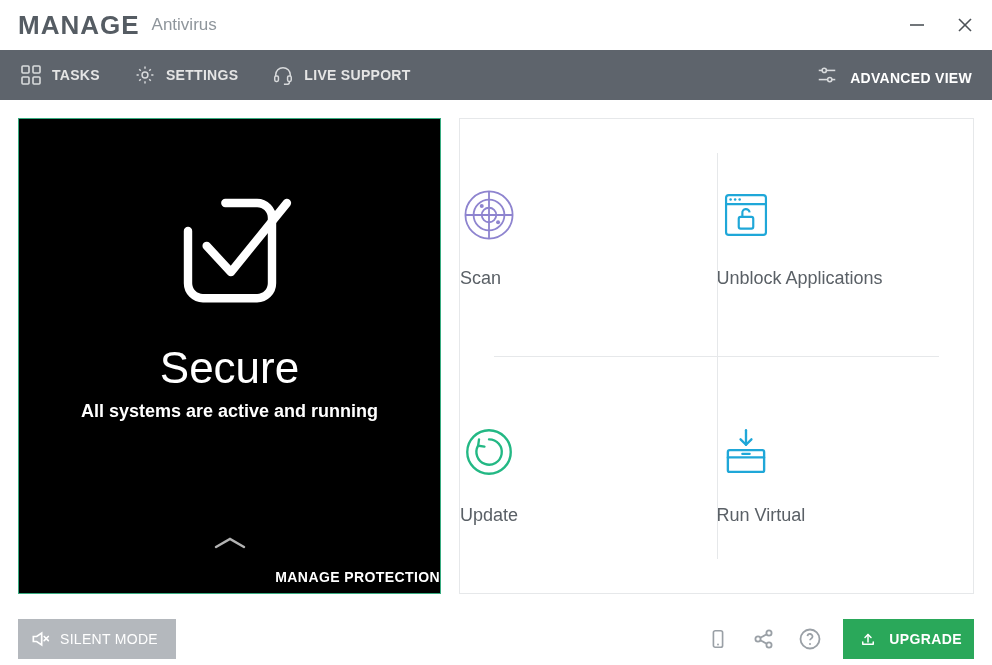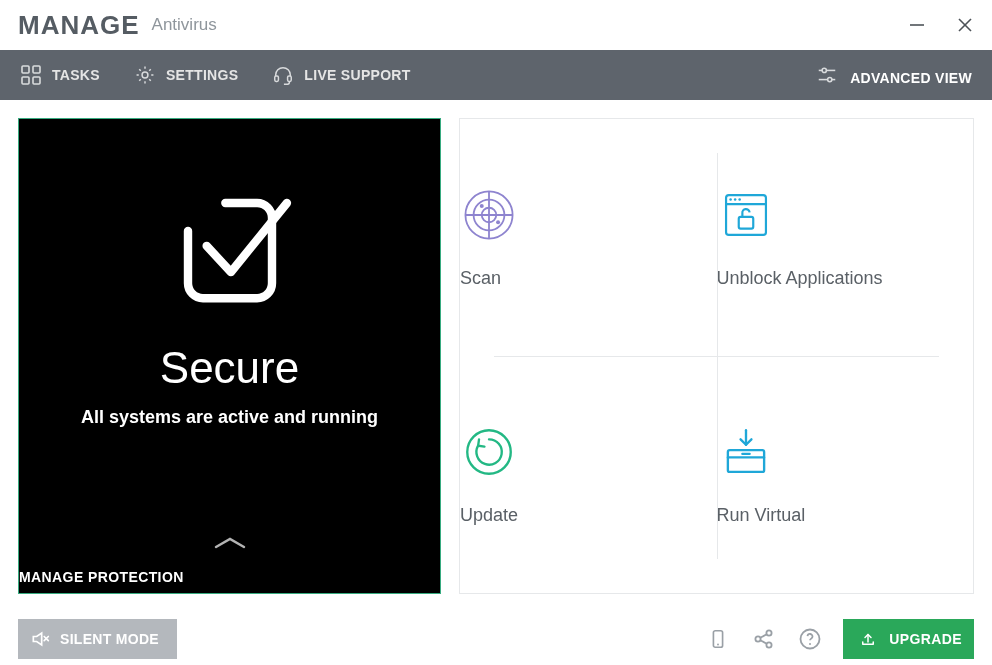--- a/index.html
+++ b/index.html
@@ -19,36 +19,36 @@
   .tool-spacer { flex: 1; }
   .tool-adv { display:flex; align-items:flex-end; gap:12px; cursor:pointer; color:#fff; font-weight:600; font-size:14px; letter-spacing:0.3px; }
 
   
   .main { display: flex; padding: 18px 18px 0 18px; gap: 18px; height: 494px; }
 
   
   .status { width: 423px; background: #000000; border:1px solid #37ab80; position: relative; display:flex; flex-direction:column; align-items:center; color:#fff; text-align:center; }
   .status-icon-wrap { margin-top: 56px; }
   .status-title { font-size: 44px; font-weight: 300; margin-top: 28px; }
-  .status-sub { font-size: 18px; font-weight: 600; margin-top: 14px; }
-  .manage-bar { position:absolute; bottom:0; left:0; right:0; height: 32px; background: rgba(0,0,0,0.12); display:flex; align-items:center; justify-content:flex-start; font-weight:700; font-size:14px; letter-spacing:0.4px; cursor:pointer; color:#fff; }
+  .status-sub { font-size: 18px; font-weight: 600; margin-top: 8px; }
+  .manage-bar { position:absolute; bottom:0; left:0; right:0; height: 32px; background: rgba(0,0,0,0.12); display:flex; align-items:center; justify-content:flex-end; font-weight:700; font-size:14px; letter-spacing:0.4px; cursor:pointer; color:#fff; }
   .chev-up { position:absolute; bottom:44px; left:50%; transform:translateX(-50%); width:40px; height:14px; color:rgba(255,255,255,0.7);}
 
   
   .grid { flex: 1; border: 1px solid #e6e8ea; background: #fff; position:relative; }
   .grid-row { display:flex; height:50%; }
   .cell { flex:1; display:flex; flex-direction:column; align-items:flex-start; justify-content:center; gap:24px; cursor:pointer; }
   .cell-label { font-size: 18px; color:#5a6066; font-weight:400; }
   .vline-top { position:absolute; left:50%; top:34px; width:1px; height: calc(50% - 34px); background:#e6e8ea; }
   .vline-bot { position:absolute; left:50%; bottom:34px; width:1px; height: calc(50% - 34px); background:#e6e8ea; }
   .hline { position:absolute; top:50%; left:34px; right:34px; height:1px; background:#e6e8ea; }
 
   
   .footer { height: 54px; margin: 18px 18px 0 18px; display:flex; align-items:center; }
-  .silent { height: 40px; padding: 0 18px 0 12px; background: #b4b8bd; color:#fff; display:flex; align-items:center; gap:10px; font-weight:700; font-size:14px; letter-spacing:0.3px; cursor:pointer; }
+  .silent { height: 40px; padding: 0 18px 0 12px; background: #b4b8bd; color:#fff; display:flex; align-items:center; gap:10px; font-weight:400; font-size:14px; letter-spacing:0.3px; cursor:pointer; }
   .footer-spacer { flex:1; }
   .ficon { width: 26px; height: 26px; color:#9aa0a6; margin: 0 10px; cursor:pointer; display:flex; align-items:center; justify-content:center; }
   .upgrade { height: 40px; padding: 0 12px 0 16px; background: #2aa85a; color:#fff; display:flex; align-items:center; gap:12px; font-weight:700; font-size:14px; letter-spacing:0.4px; cursor:pointer; margin-left:10px; }
 
   svg { display:block; }
 </style>
 </head>
 <body>
 
 <div class="titlebar">

